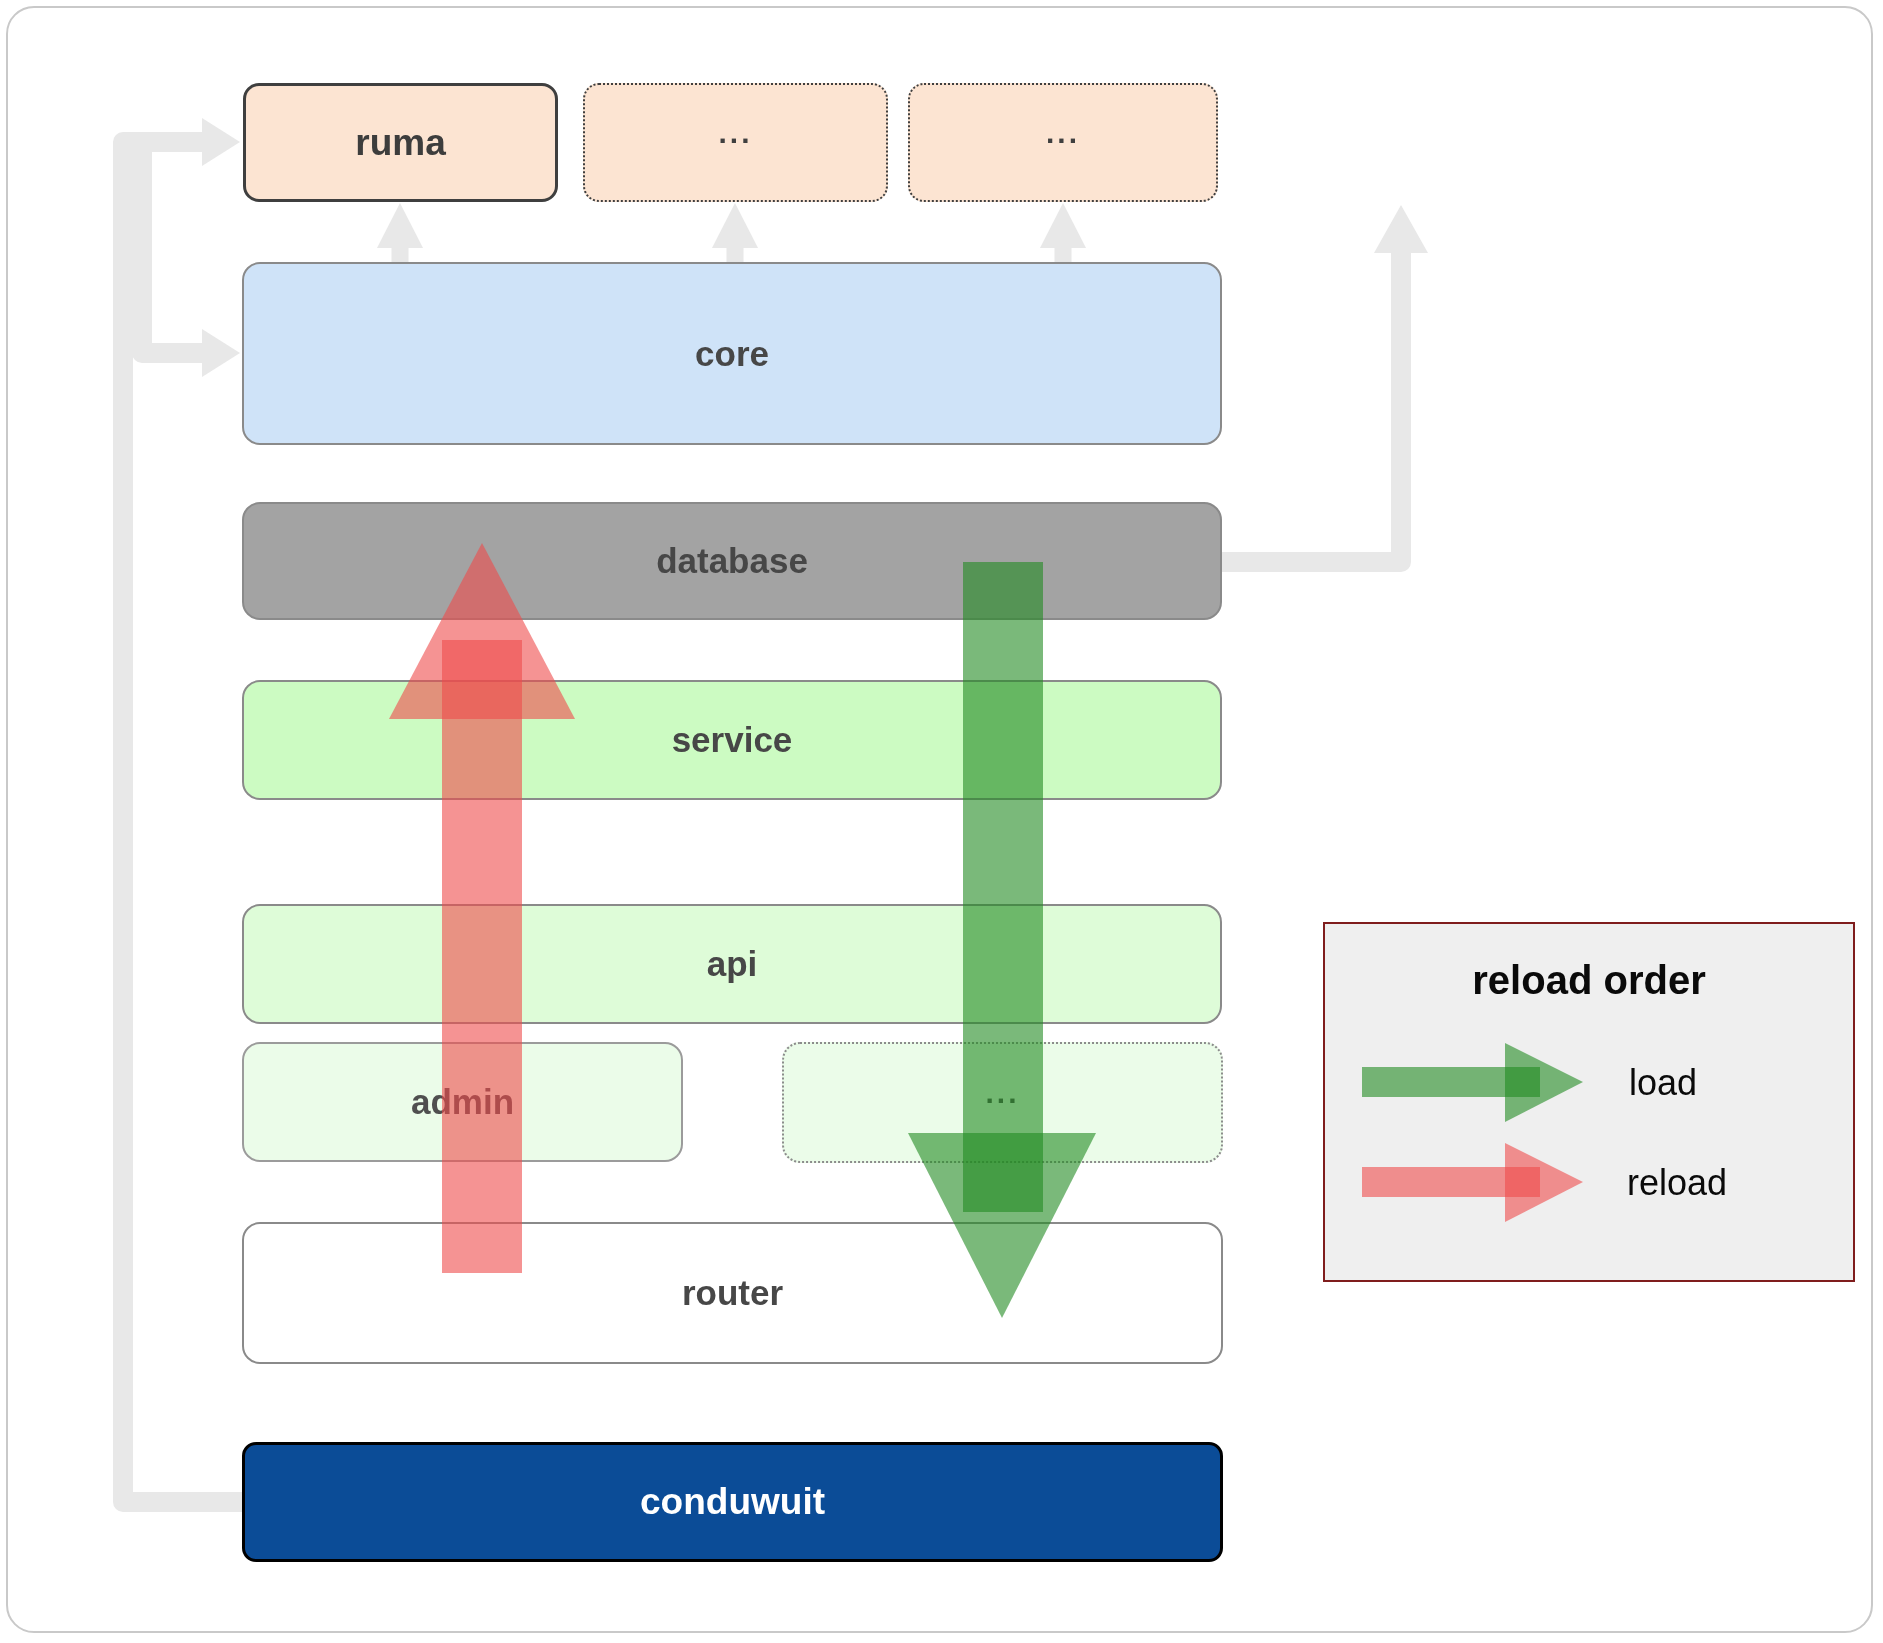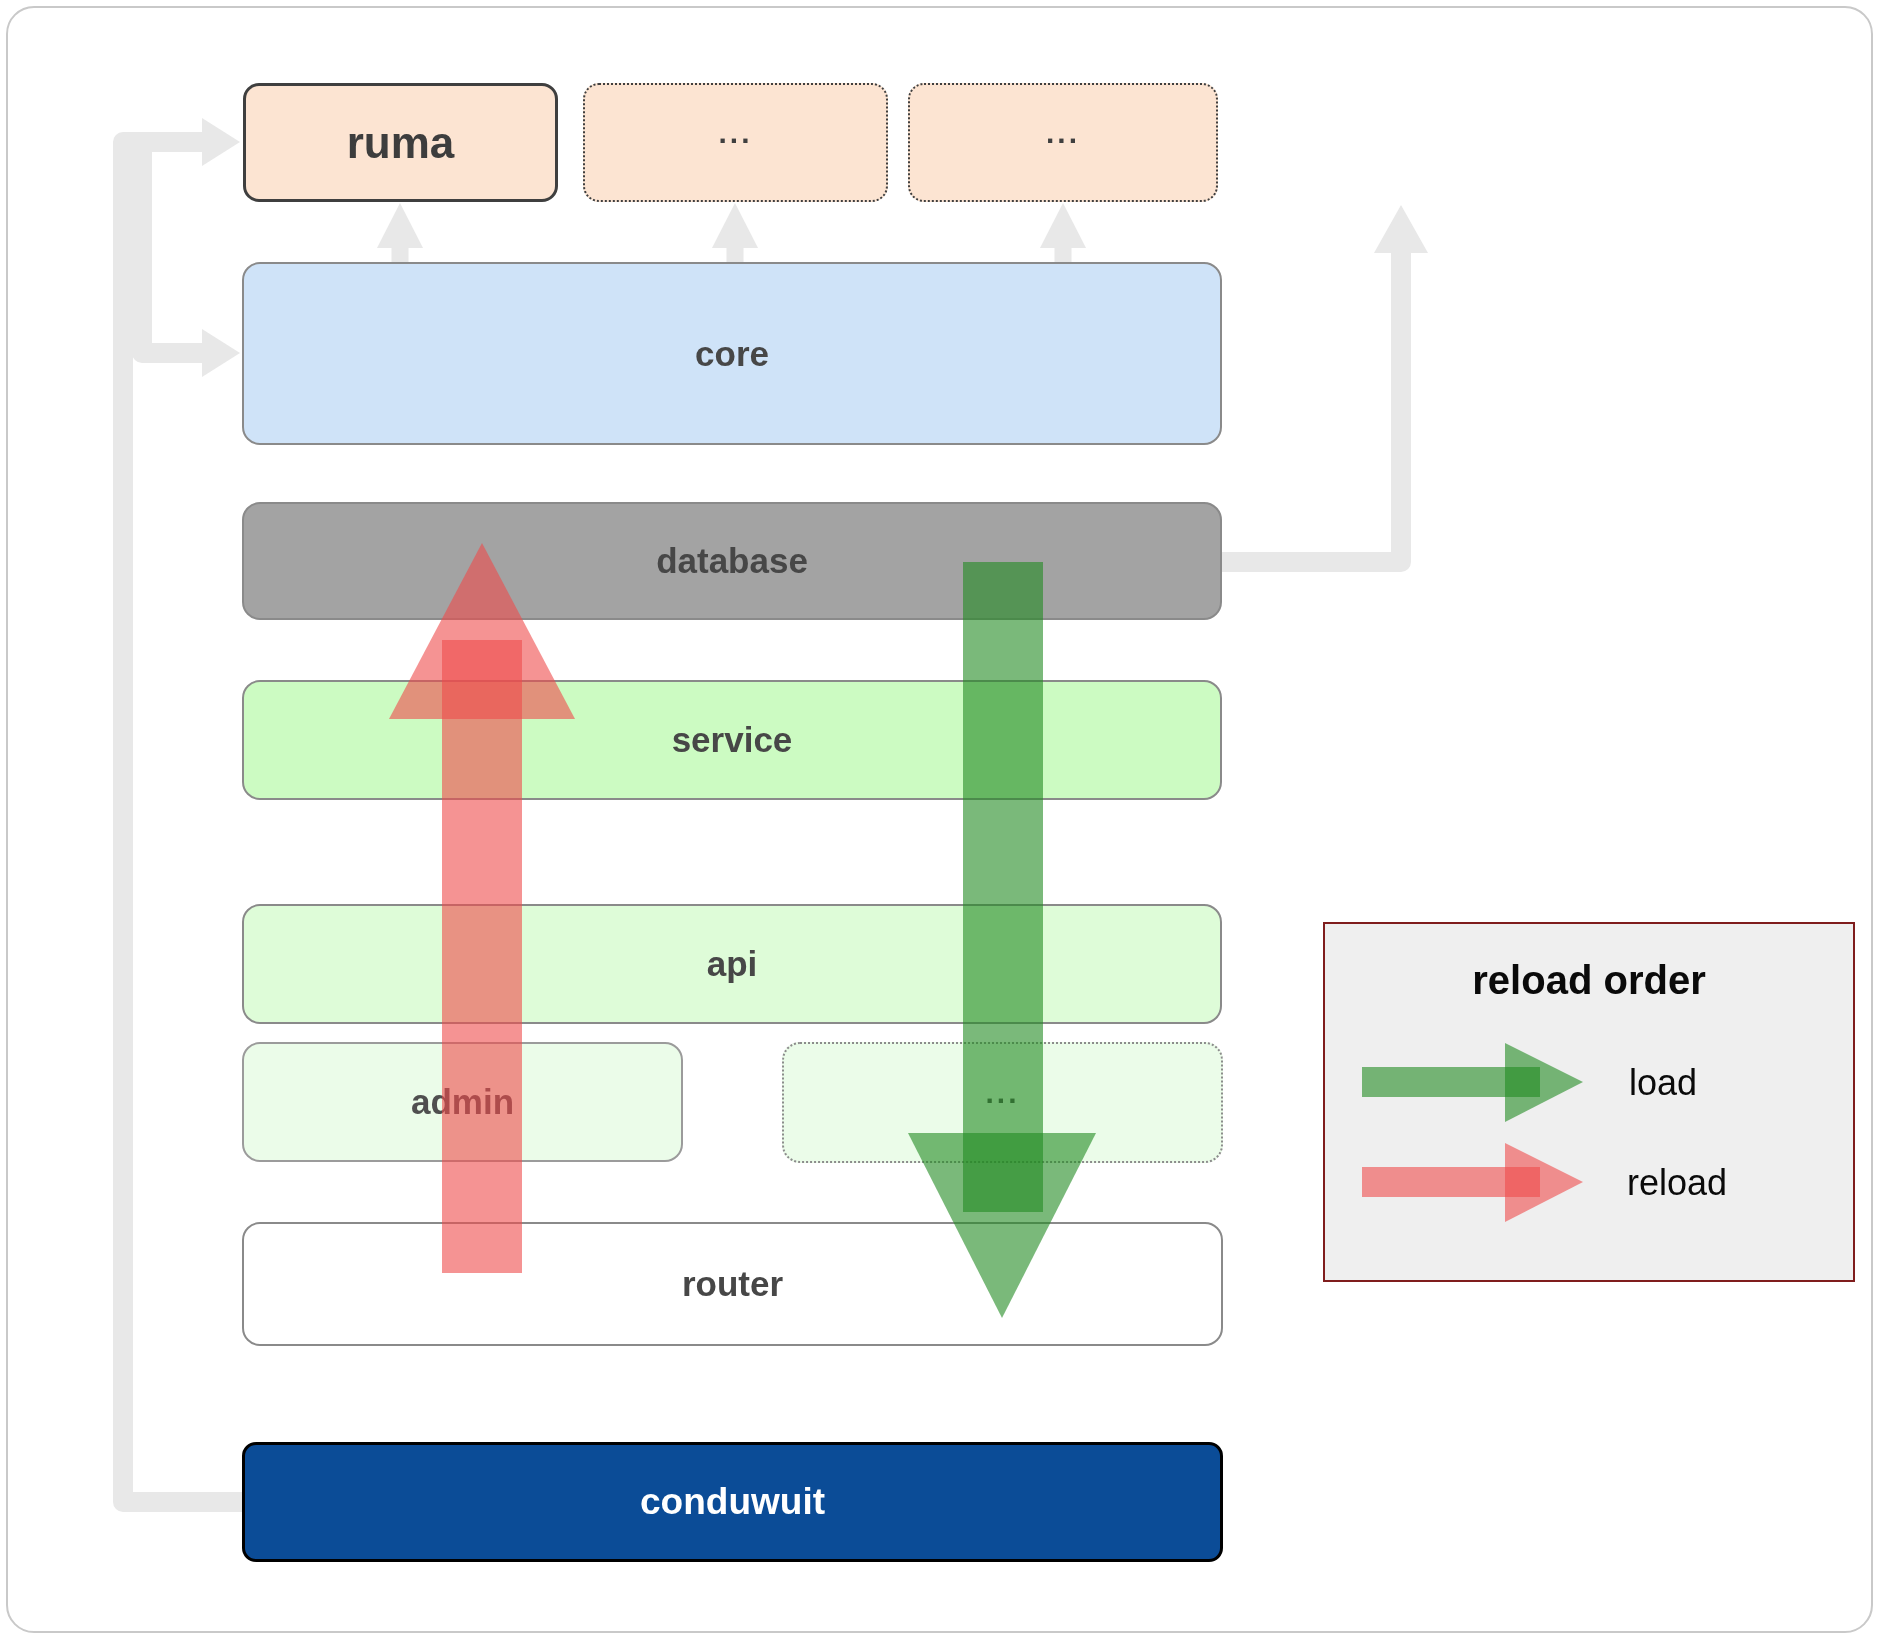--- a/index.html
+++ b/index.html
@@ -13,21 +13,21 @@
   .over{z-index:3;}
   .box{position:absolute;display:flex;align-items:center;justify-content:center;
        box-sizing:border-box;color:#474747;font-size:35px;font-weight:600;}
   .r16{border-radius:16px;} .r18{border-radius:18px;}
   .solid-dark{border:3px solid #3f3f3f;}
   .dotted-dark{border:2px dotted #3f3f3f;}
   .solid-gray{border:2px solid #8a8a8a;}
   .solid-lightgray{border:2px solid #9b9b9b;}
   .dotted-gray{border:2px dotted #8c8c8c;}
   .dots{font-size:30px;font-weight:700;letter-spacing:3px;transform:translateY(-30%);color:#3f3f3f;}
-  .top-label{color:#3d3d3d;font-size:44px;}
+  .top-label{color:#3d3d3d;font-size:37px;}
   .conduwuit{color:#ffffff;font-size:37px;font-weight:700;border:3px solid #000000;border-radius:14px;}
   .legend{position:absolute;left:1323px;top:922px;width:532px;height:360px;background:#efefef;
           border:2px solid #7f1d1d;box-sizing:border-box;text-decoration:underline;}
   .legend-title{position:absolute;left:0;top:34px;width:100%;text-align:center;
                 font-size:40px;color:#0a0a0a;font-weight:600;}
   .legend-label{position:absolute;font-size:36px;color:#0a0a0a;}
   .lbl-load{left:304px;top:138px;}
   .lbl-unload{left:302px;top:238px;}
 </style>
 </head>
@@ -82,21 +82,21 @@
       <span>api</span>
     </div>
 
     <div class="box r18 solid-lightgray" style="left: 242px; top: 1042px; width: 441px; height: 120px; color: rgb(79, 79, 79); background: rgb(235, 252, 233);">
       <span>admin</span>
     </div>
     <div class="box r18 dotted-gray" style="left: 782px; top: 1042px; width: 441px; height: 121px; background: rgb(235, 252, 233);">
       <span class="dots" style="color:#4b4b4b;">...</span>
     </div>
 
-    <div class="box r18 solid-gray" style="left: 242px; top: 1222px; width: 981px; height: 124px; background: rgb(255, 255, 255);">
+    <div class="box r18 solid-gray" style="left: 242px; top: 1222px; width: 981px; height: 142px; background: rgb(255, 255, 255);">
       <span>router</span>
     </div>
 
     <div class="box conduwuit" style="left: 242px; top: 1442px; width: 981px; height: 120px; background: rgb(11, 76, 151);">
       <span>conduwuit</span>
     </div>
 
     <div class="legend">
       <div class="legend-title">reload order</div>
       <div class="legend-label lbl-load">load</div>

